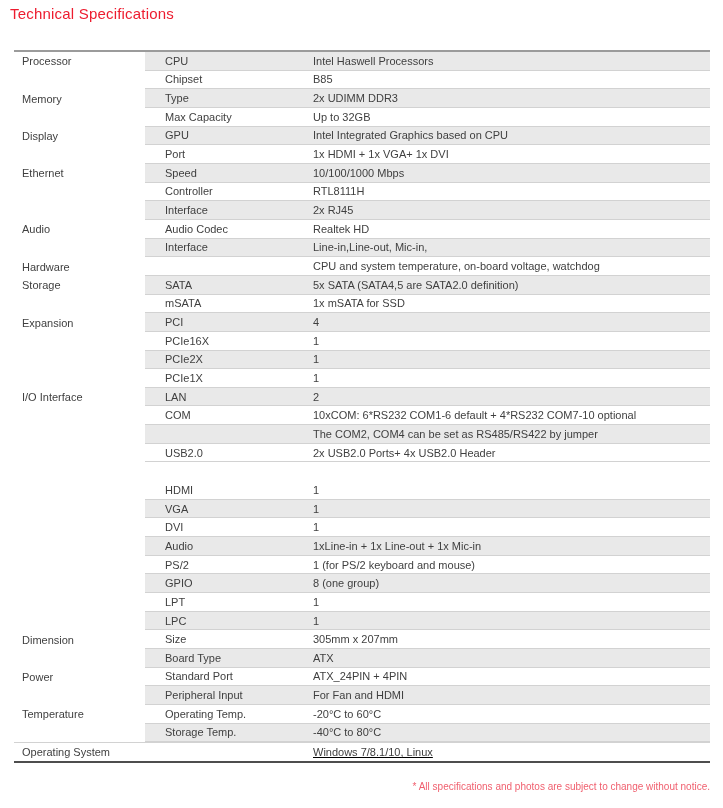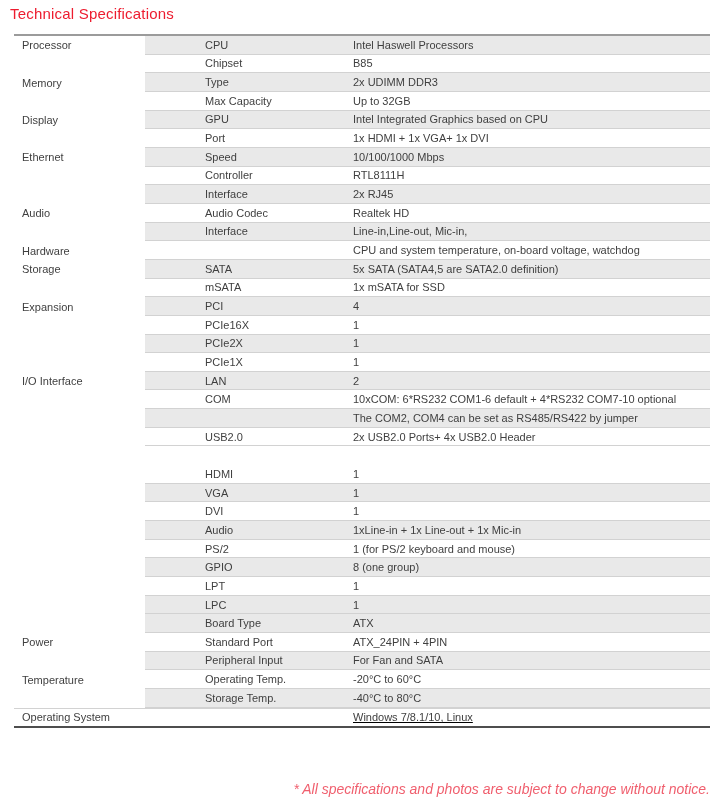--- a/index.html
+++ b/index.html
@@ -20,21 +20,21 @@
     top: 5px;
     margin: 0;
     font-size: 15px;
     font-weight: 400;
     letter-spacing: 0.2px;
     color: var(--title-red, #ed1c2f);
   }
   .spec-table {
     position: absolute;
     left: 14px;
-    top: 34px;
+    top: 50px;
     width: 696px;
     border-top: 2px solid var(--top-border, #9b9b9b);
     border-bottom: 2px solid var(--bottom-border, #4e4e4e);
     text-align: center;
   }
   .row {
     display: flex;
     height: 18.66px;
     box-sizing: border-box;
   }
@@ -66,37 +66,35 @@
   }
   .c2 {
     width: 168px;
     box-sizing: border-box;
     padding-left: 20px;
     display: flex;
     align-items: center;
     font-size: 11px;
     color: var(--text, #3f3f3f);
     white-space: nowrap;
-    margin-left: 40px;
   }
   .c3 {
     flex: 1;
     display: flex;
     align-items: center;
     font-size: 11px;
     color: var(--text, #3f3f3f);
     white-space: nowrap;
   }
   .footnote {
     position: absolute;
     right: 13px;
     top: 781px;
-    font-size: 14px;
+    font-size: 10px;
     color: var(--note-red, #f05f6e);
-    font-style: italic;
   }
 </style>
 </head>
 <body>
 
 <div class="page">
   <h1 class="title">Technical Specifications</h1>
   <div class="spec-table" id="specTable">
       <div class="row alt">
         <div class="c1">Processor</div>
@@ -304,39 +302,46 @@
           <div class="c3">1</div>
         </div>
       </div>
       <div class="row alt">
         <div class="c1"></div>
         <div class="right">
           <div class="c2">LPC</div>
           <div class="c3">1</div>
         </div>
       </div>
+      <div class="row">
+        <div class="c1">Dimension</div>
+        <div class="right">
+          <div class="c2">Size</div>
+          <div class="c3">305mm x 207mm</div>
+        </div>
+      </div>
       <div class="row alt">
         <div class="c1"></div>
         <div class="right">
           <div class="c2">Board Type</div>
           <div class="c3">ATX</div>
         </div>
       </div>
       <div class="row">
         <div class="c1">Power</div>
         <div class="right">
           <div class="c2">Standard Port</div>
           <div class="c3">ATX_24PIN + 4PIN</div>
         </div>
       </div>
       <div class="row alt">
         <div class="c1"></div>
         <div class="right">
           <div class="c2">Peripheral Input</div>
-          <div class="c3">For Fan and SATA</div>
+          <div class="c3">For Fan and HDMI</div>
         </div>
       </div>
       <div class="row">
         <div class="c1">Temperature</div>
         <div class="right">
           <div class="c2">Operating Temp.</div>
           <div class="c3">-20°C to 60°C</div>
         </div>
       </div>
       <div class="row alt">

